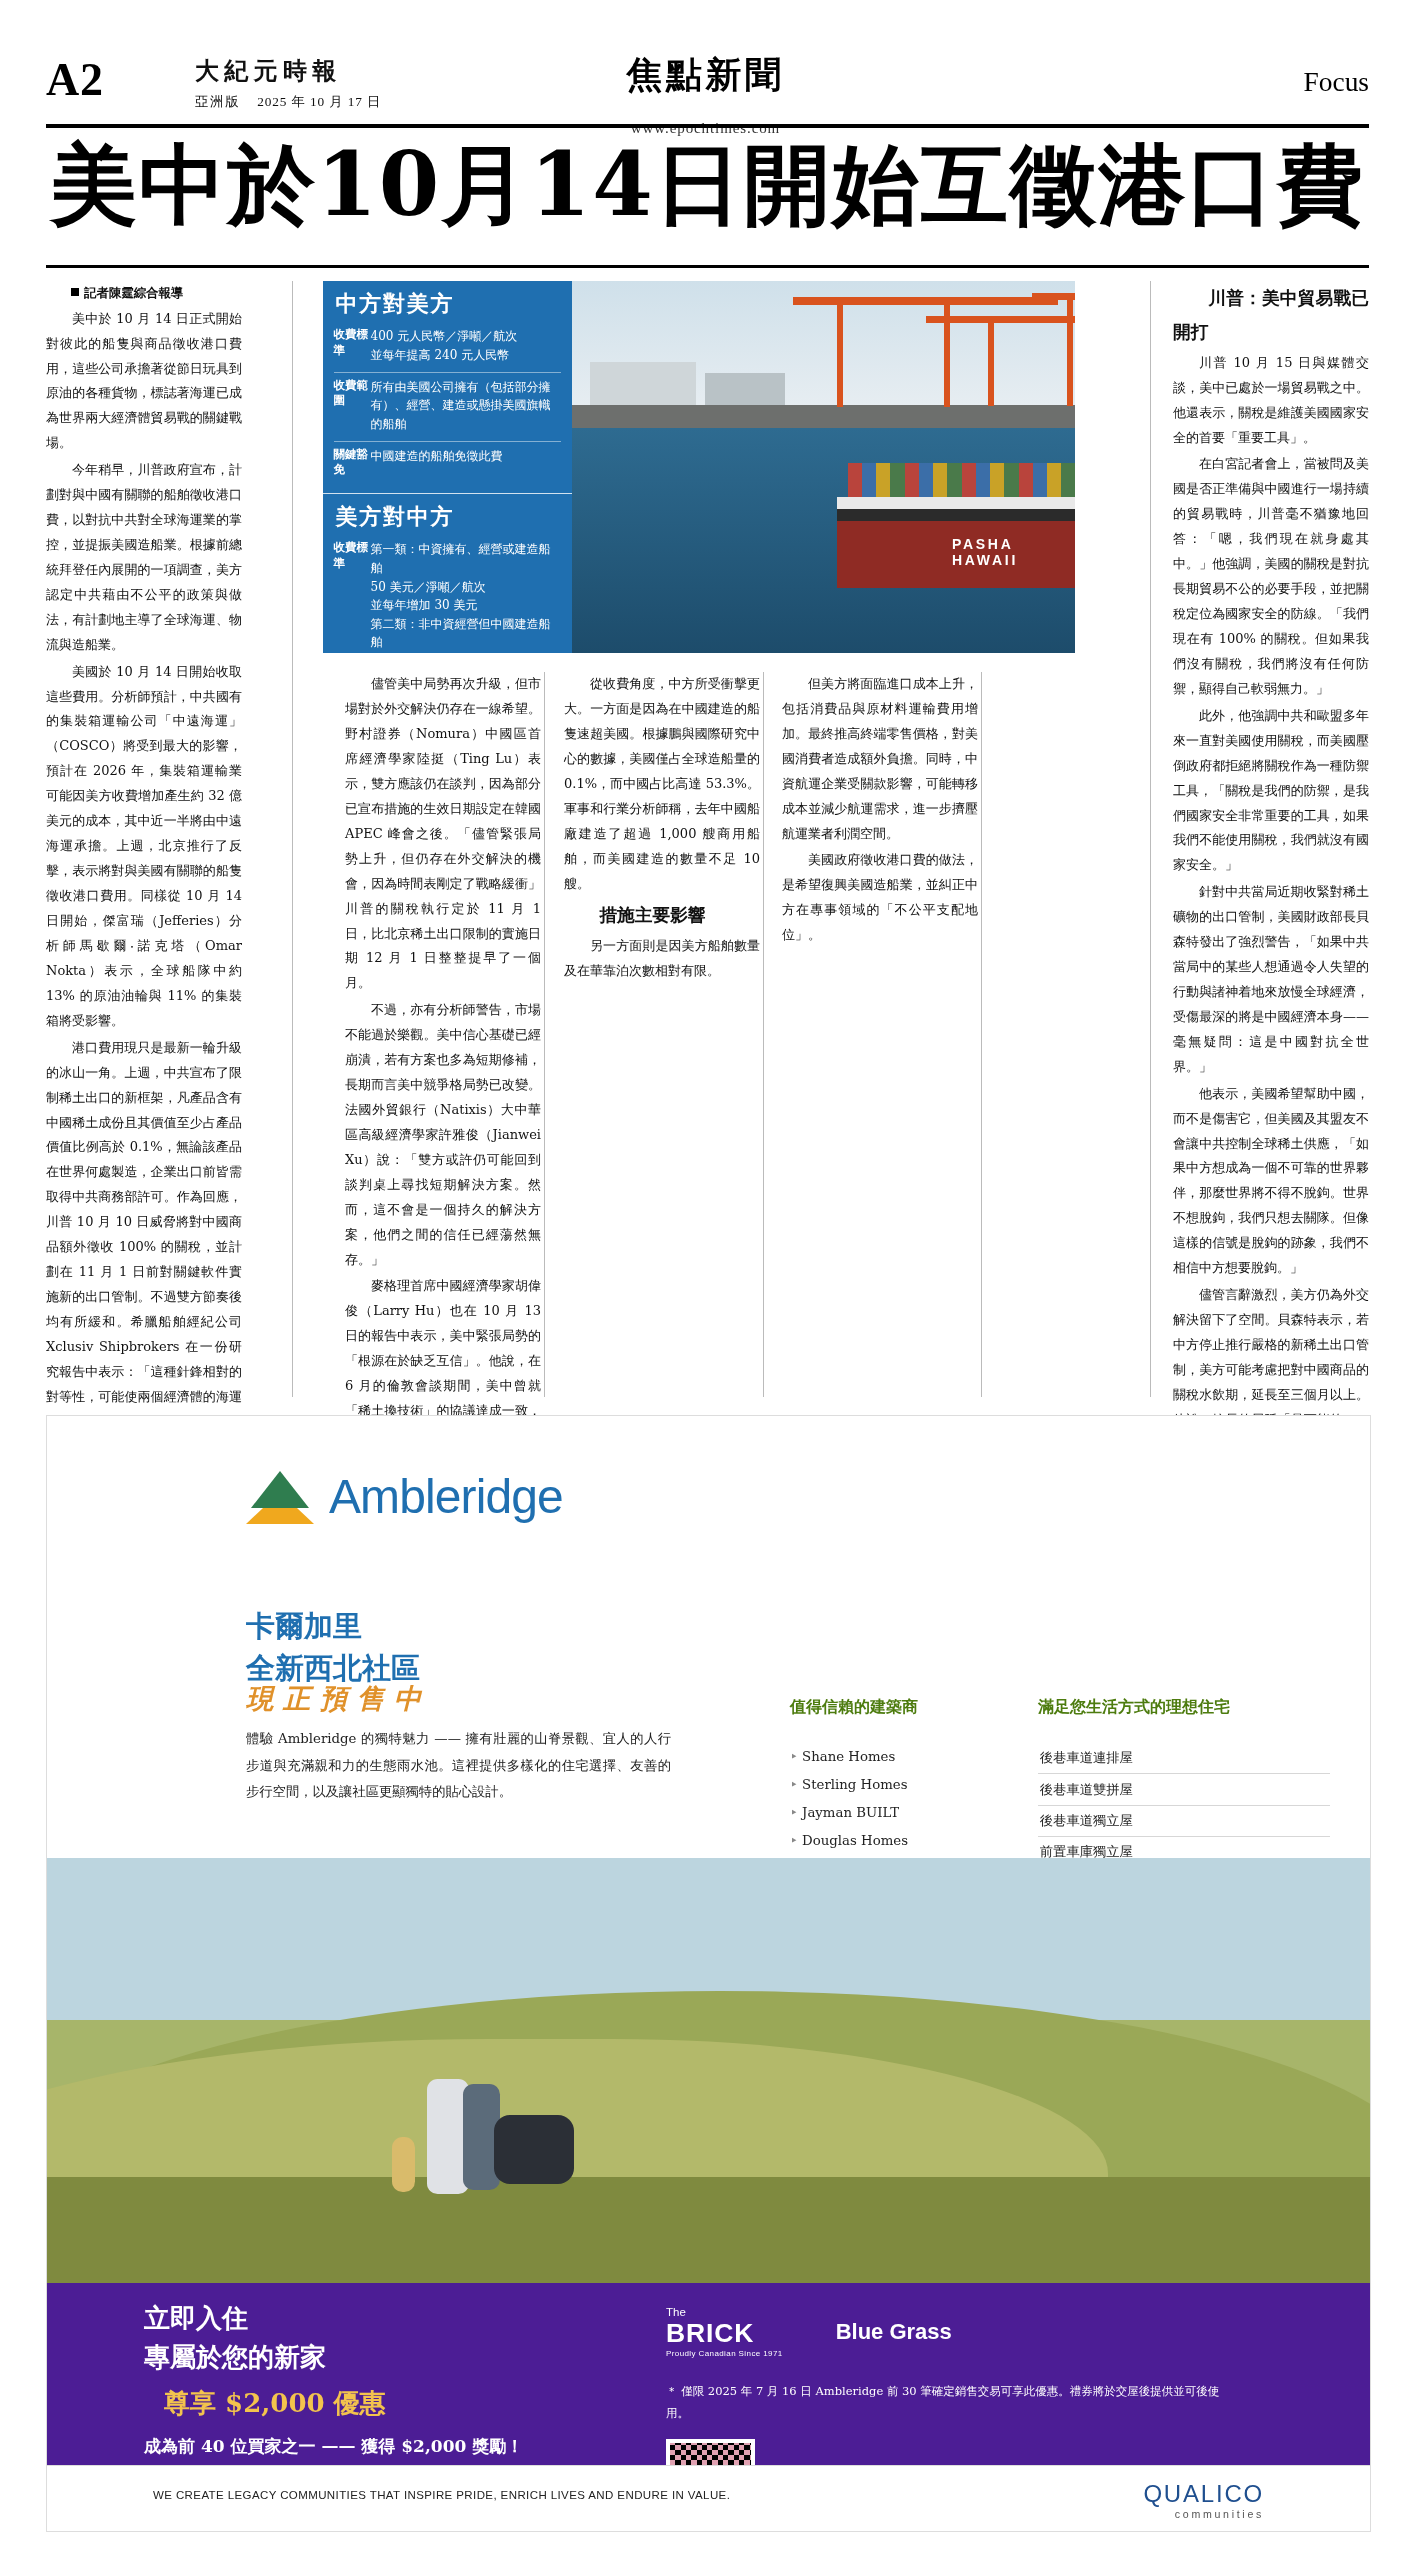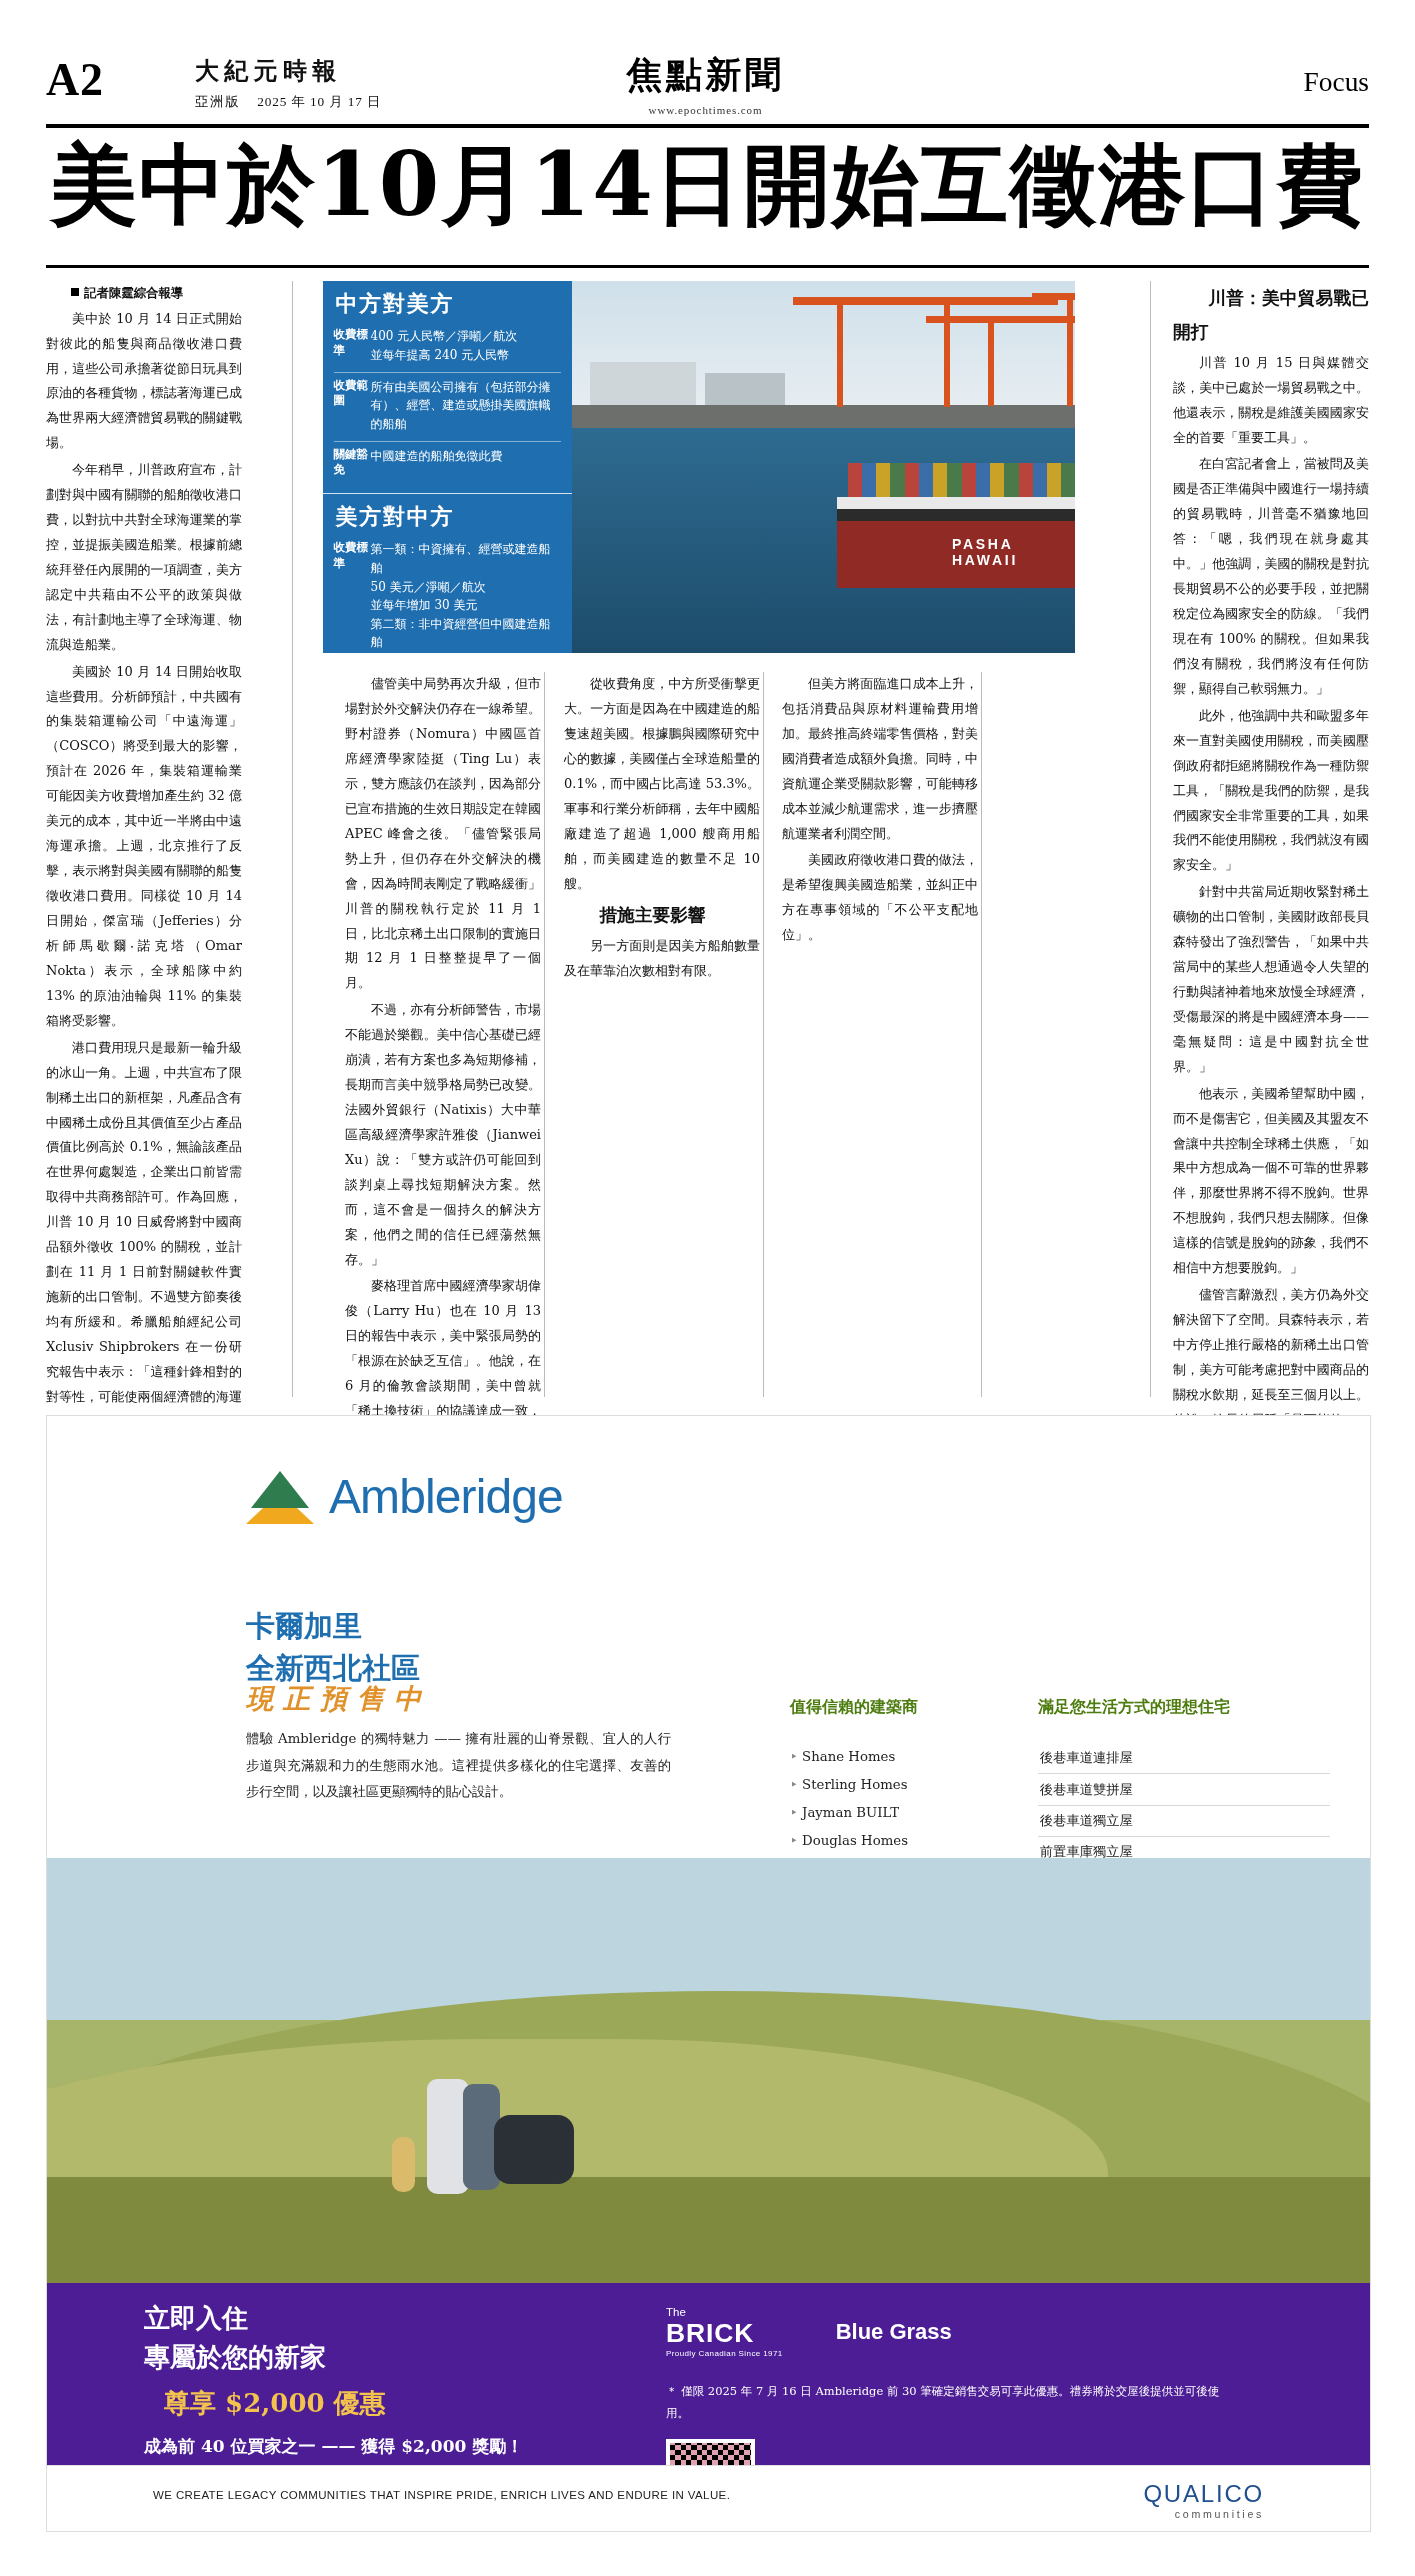--- a/index.html
+++ b/index.html
@@ -8,21 +8,21 @@
 
   
   .masthead{position:absolute;left:46px;top:51px;width:1323px;height:73px;}
   .folio{position:absolute;left:0;top:1.8px;font-size:46px;font-weight:bold;letter-spacing:0.9px;font-family:"Liberation Serif",serif;}
   .ep-logo{position:absolute;left:149px;top:3.5px;width:221px;}
   .ep-logo .cn{font-size:24px;letter-spacing:5.3px;font-family:"DejaVu Serif",serif;font-weight:bold;color:#111;}
   .ep-logo .sub{margin-top:6.2px;font-size:13.3px;letter-spacing:0.9px;color:#111;}
   .ep-logo .sub .ver{letter-spacing:1.8px;}
   .center-title{position:absolute;left:0;right:4px;top:0;text-align:center;}
   .center-title .t{font-size:36px;font-weight:bold;letter-spacing:3.5px;font-family:"DejaVu Serif",serif;}
-  .center-title .u{font-size:11px;letter-spacing:0.9px;color:#333;margin-top:4px;}
+  .center-title .u{font-size:15px;letter-spacing:0.9px;color:#333;margin-top:20px;}
   .focus{position:absolute;right:0;top:16px;font-size:27.4px;font-family:"Liberation Serif",serif;}
   .rule-top{position:absolute;left:46px;top:124px;width:1323px;height:3.5px;background:#000;}
 
   
   .headline{position:absolute;left:46px;top:134px;width:1323px;text-align:center;
     font-family:"DejaVu Serif",serif;font-weight:bold;font-size:87px;letter-spacing:1.8px;line-height:1.18;}
   .rule-head{position:absolute;left:46px;top:265px;width:1323px;height:2.7px;background:#000;}
 
   
   .col{position:absolute;font-size:13px;line-height:1.92;text-align:justify;

